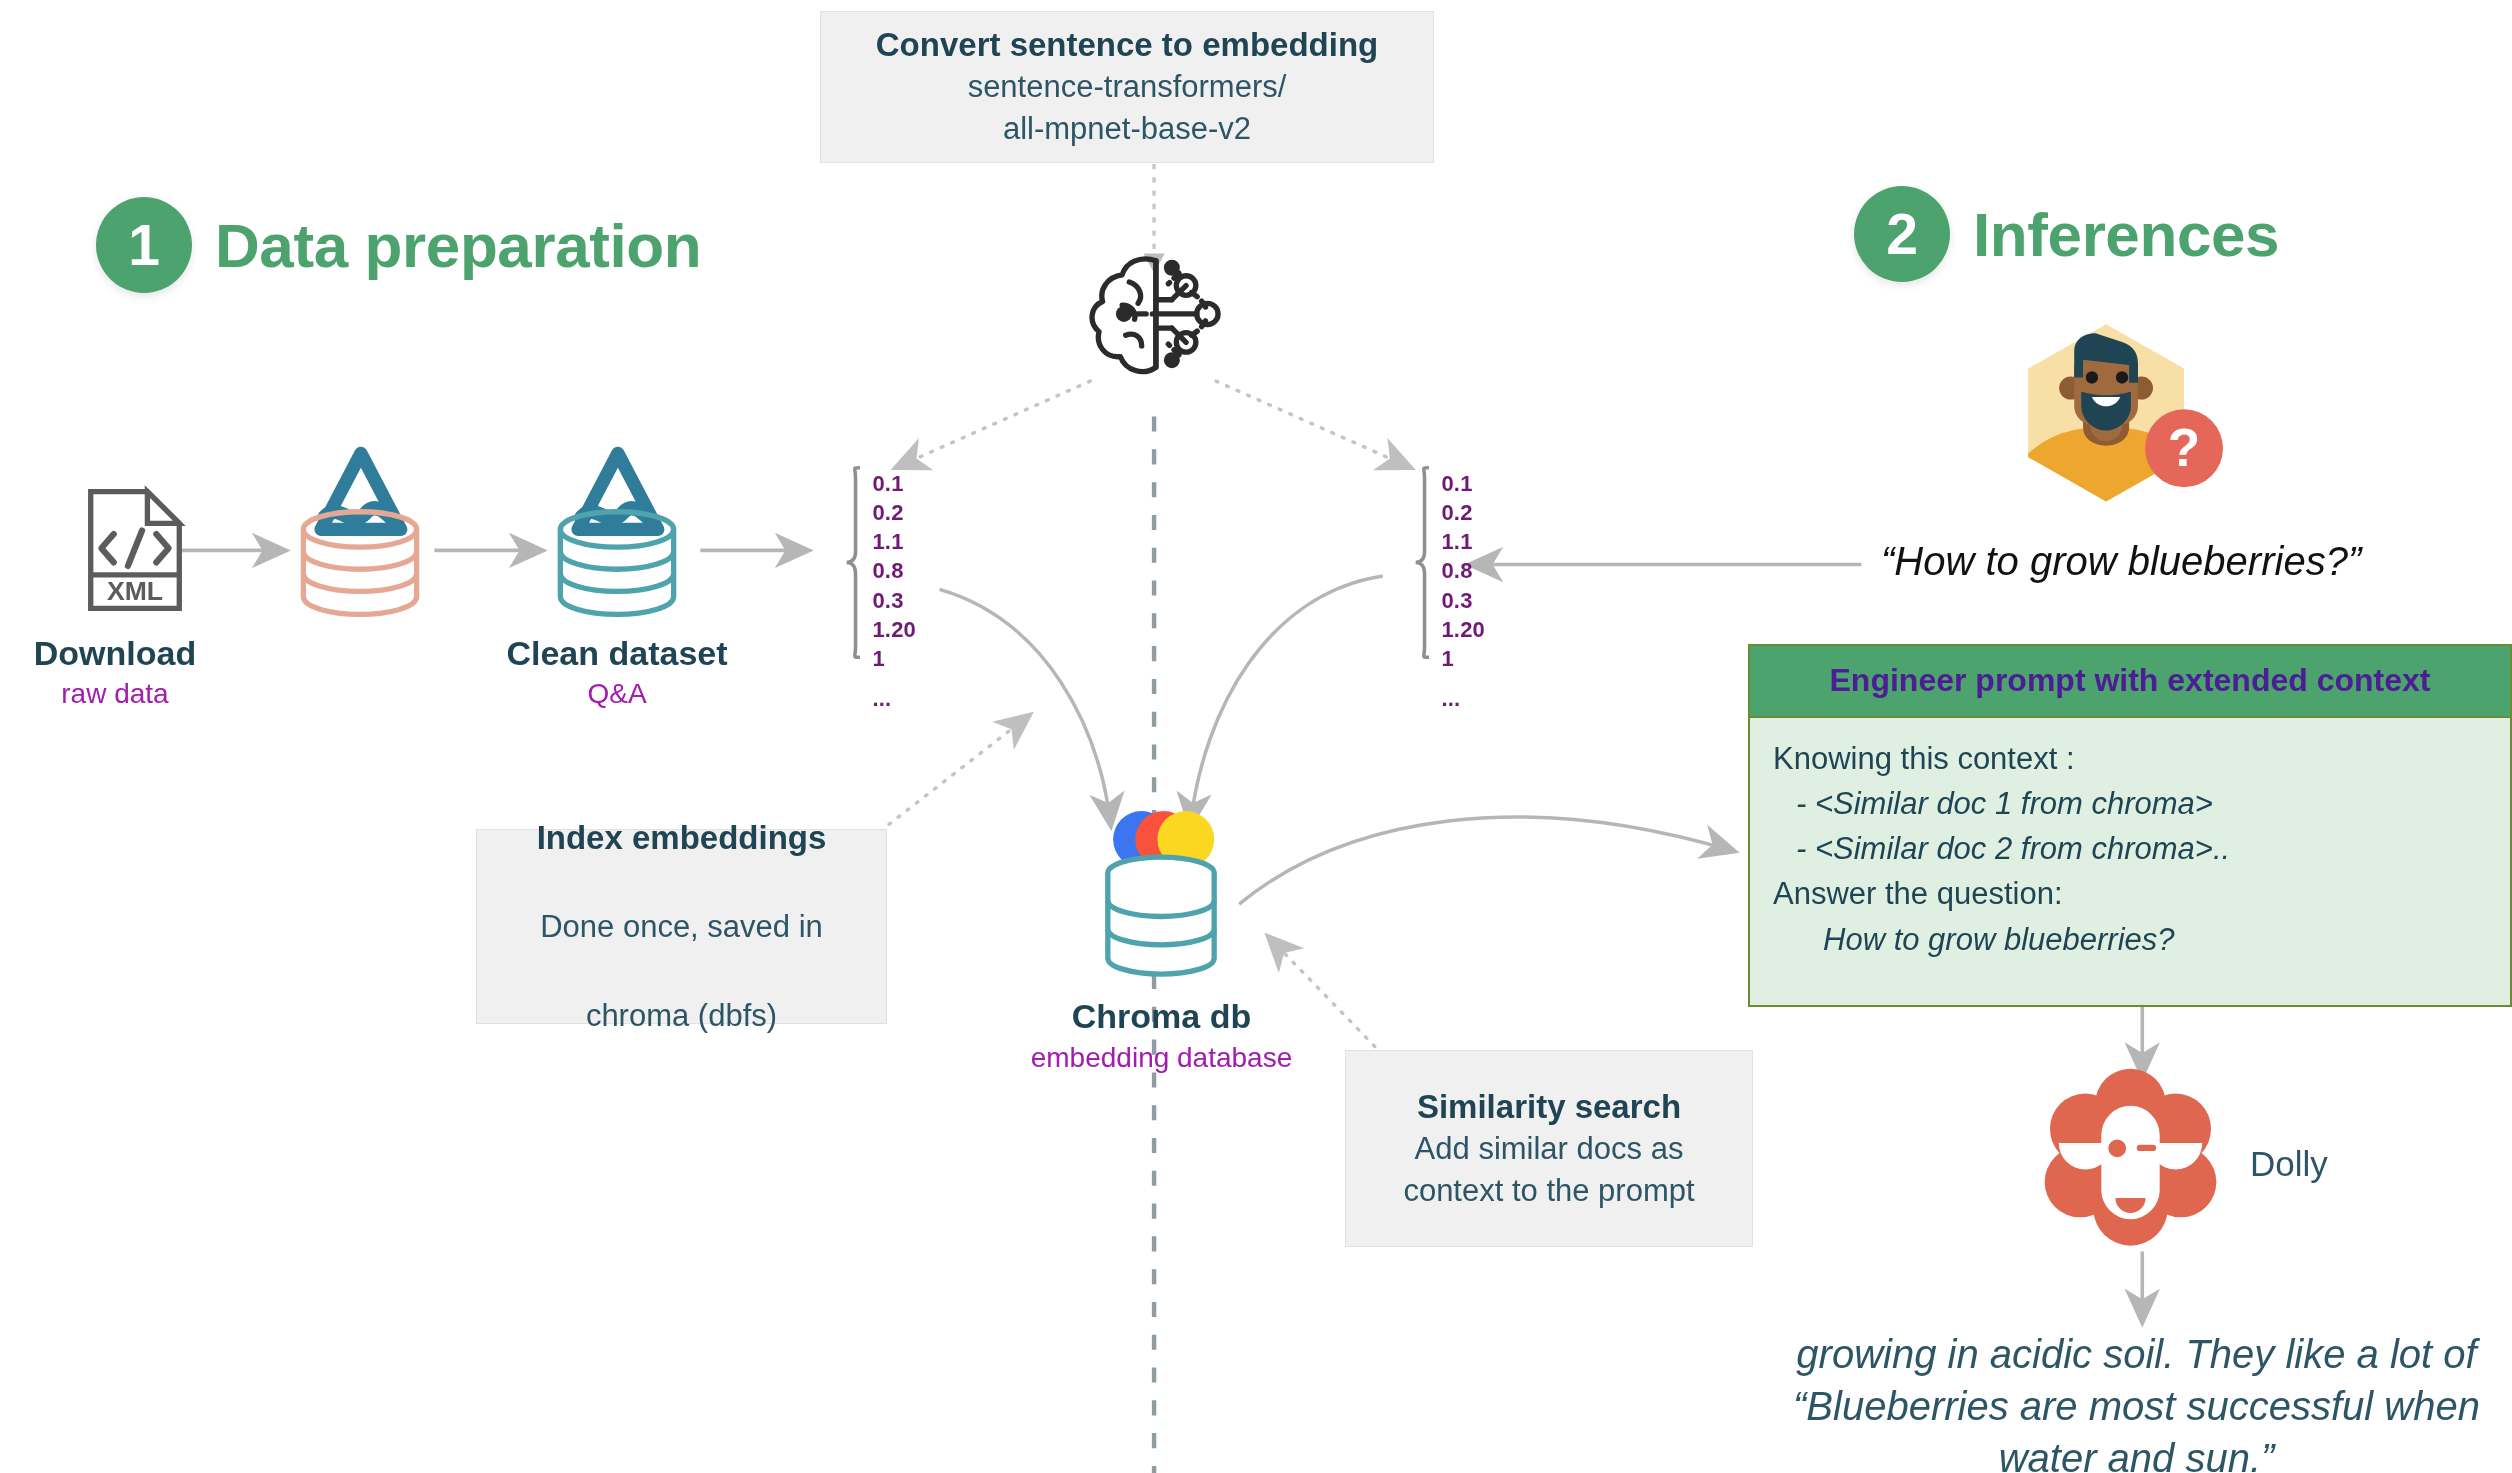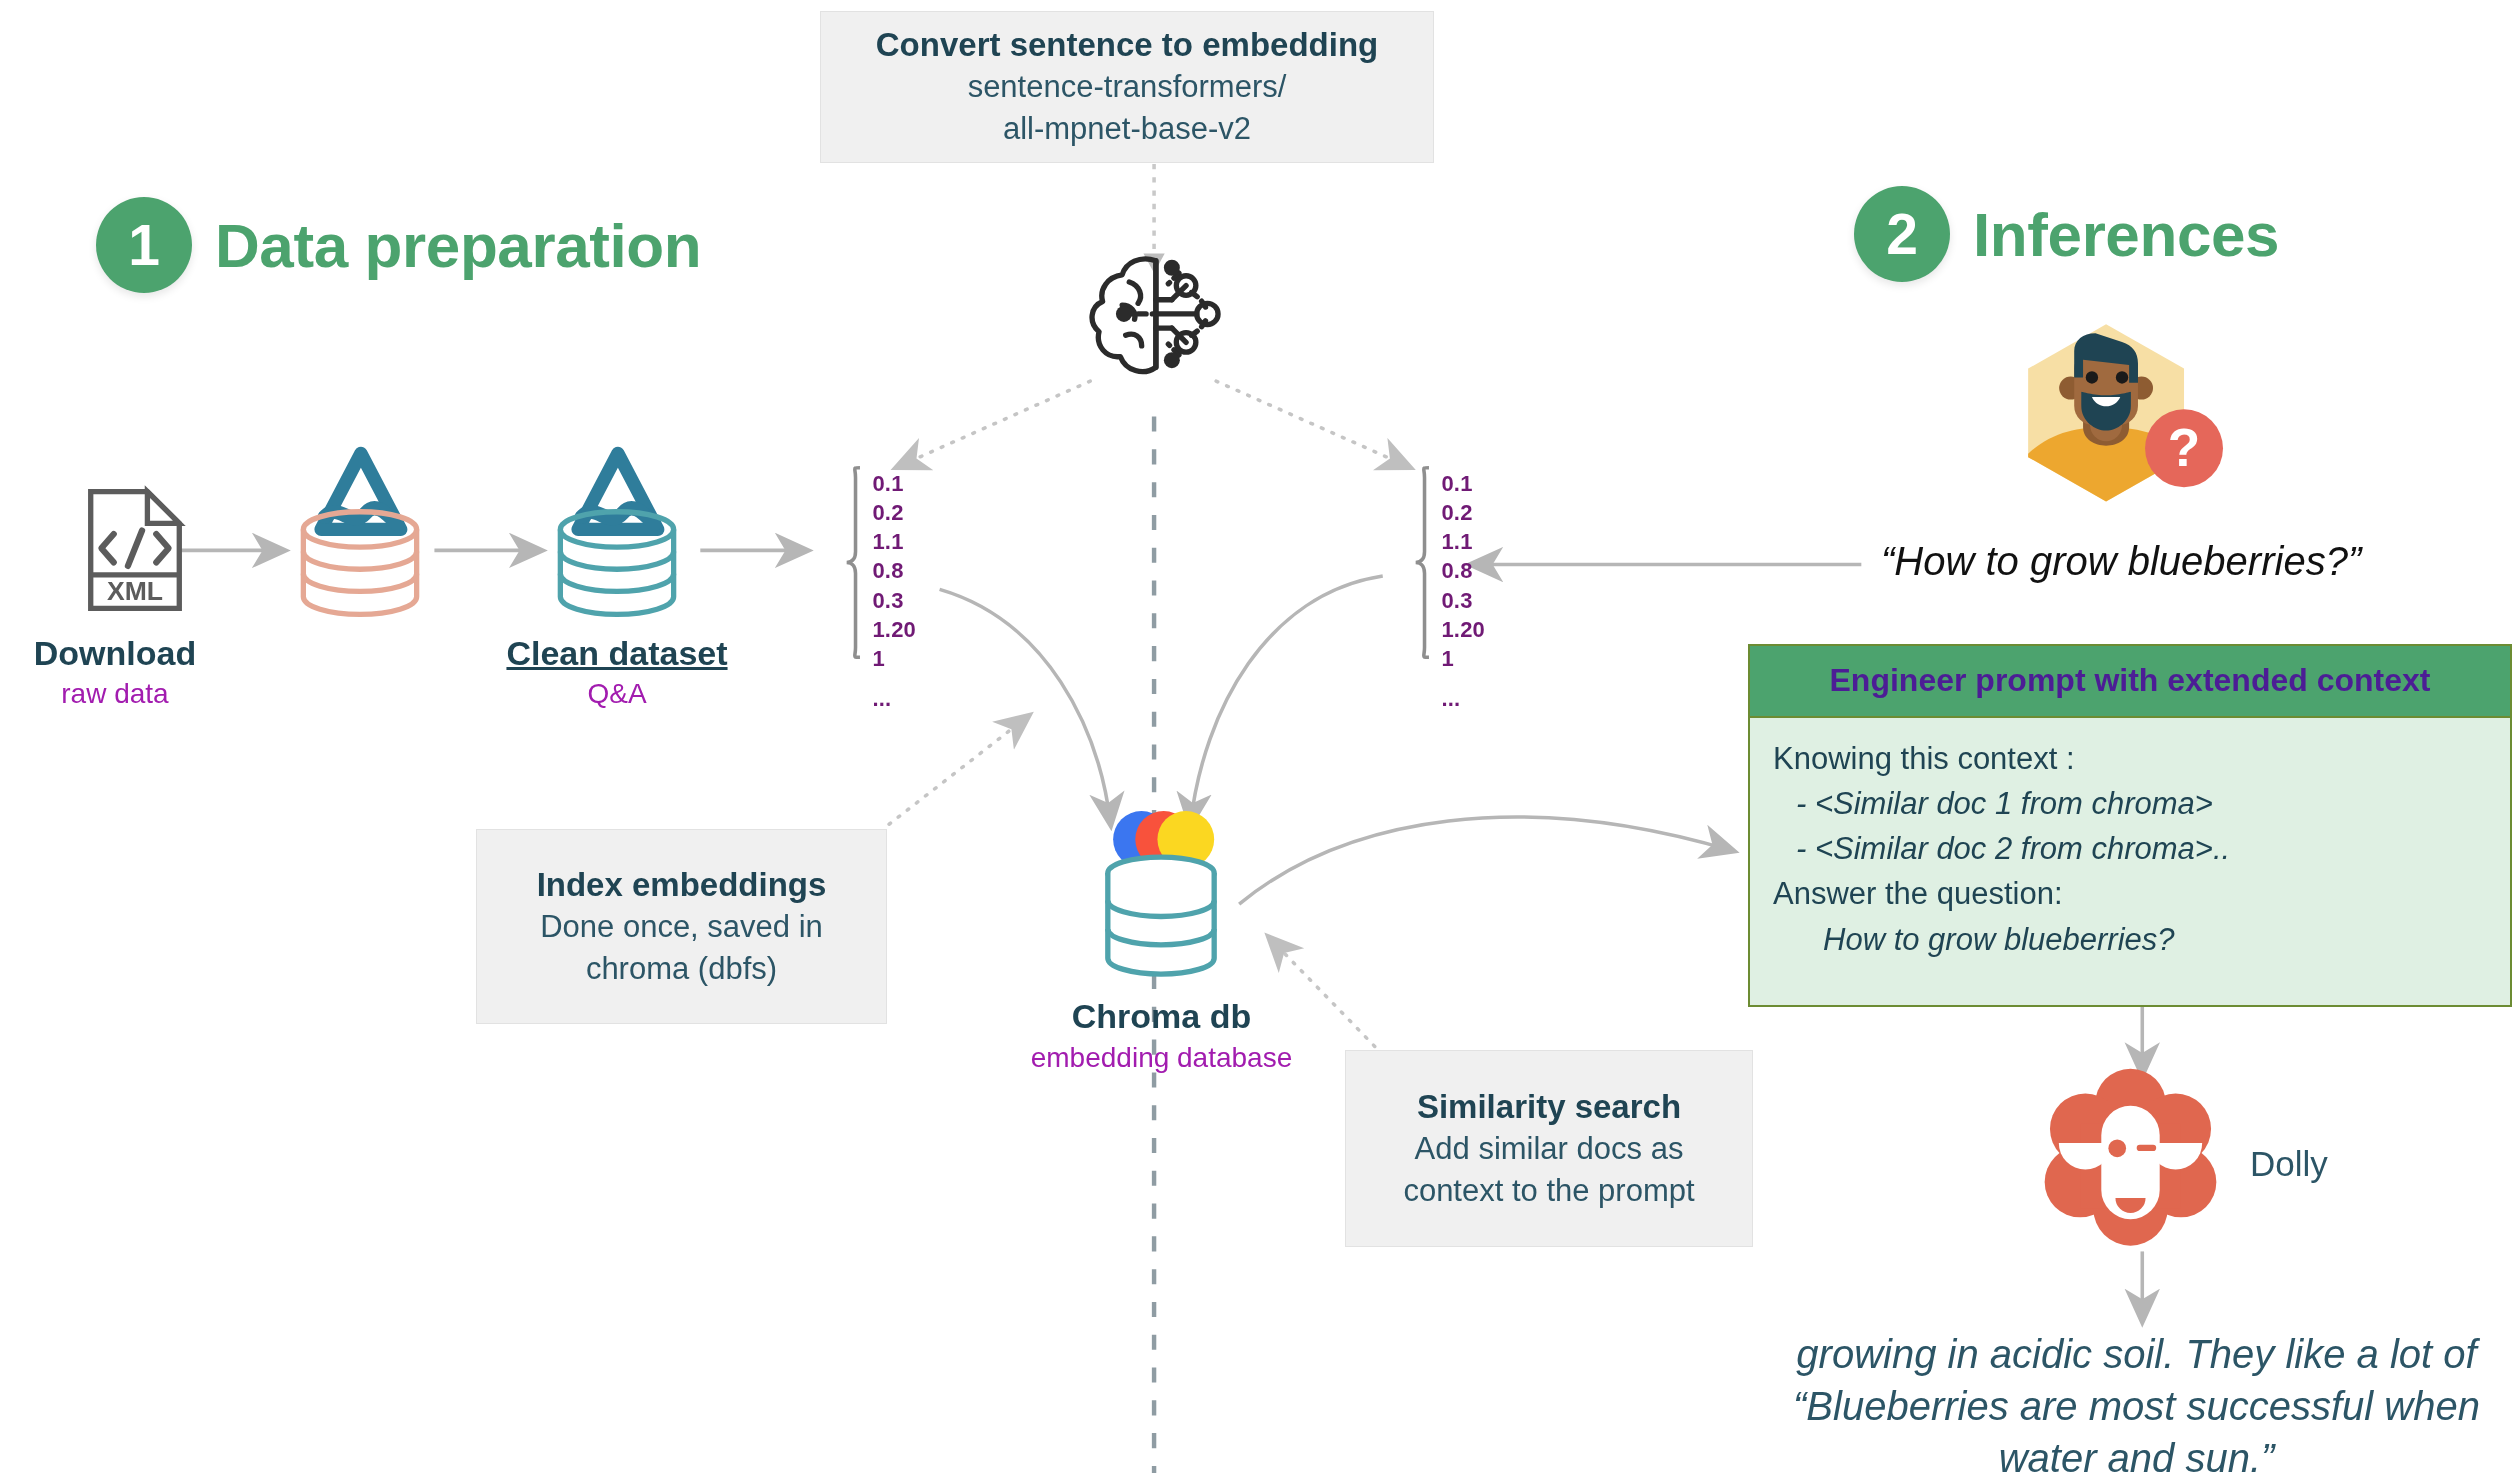--- a/index.html
+++ b/index.html
@@ -196,21 +196,21 @@
         <path d="M4,78 C20,60 34,92 50,74 C62,60 74,74 86,86" fill="none" stroke="#2F7D9B" stroke-width="16" stroke-linecap="round"></path>
       </g>
       <g fill="none" stroke="#4FA3AC" stroke-width="6">
         <ellipse cx="88" cy="92" rx="64" ry="20"></ellipse>
         <path d="M24,92 V168 A64,20 0 0 0 152,168 V92"></path>
         <path d="M24,117 A64,20 0 0 0 152,117"></path>
         <path d="M24,142 A64,20 0 0 0 152,142"></path>
       </g>
     </svg>
   </div>
-  <div class="abs node-title" style="left:502px; top:634px; width:230px;text-decoration:underline;">Clean dataset</div>
+  <div class="abs node-title" style="left:502px; top:634px; width:230px;">Clean dataset</div>
   <div class="abs node-sub" style="left:502px; top:678px; width:230px;">Q&amp;A</div>
 
   <div class="abs" style="left:1083px; top:250px;">
     <svg width="144" height="135" viewBox="0 0 162 152">
       <g fill="none" stroke="#2B2B2B" stroke-width="6" stroke-linecap="round" stroke-linejoin="round">
 
         <path d="M82,12 C64,6 48,14 44,28 C28,30 18,44 22,58 C8,64 6,82 18,92
                  C14,108 26,122 42,120 C48,136 68,142 82,132 Z"></path>
         <path d="M82,12 L82,132"></path>
 
@@ -265,21 +265,21 @@
         <div>0.2</div>
         <div>1.1</div>
         <div>0.8</div>
         <div>0.3</div>
         <div>1.20</div>
         <div>1</div>
         <div style="margin-top: 10.6px;">...</div>
       </div>
   </div>
 
-  <div class="info-box abs" style="left:476px; top:829px; width:411px; height:195px;">
+  <div class="info-box abs" style="left:476px; top:829px; width:411px; height:195px;gap:47px;">
     <div class="ttl">Index embeddings</div>
     <div class="sub">Done once, saved in</div>
     <div class="sub">chroma (dbfs)</div>
   </div>
 
   <div class="abs" style="left:1081px; top:811px;">
     <svg width="160" height="195" viewBox="0 0 180 220">
 
       <g transform="translate(38,0)">
         <circle cx="30" cy="32" r="32" fill="#3B76F0"></circle>

